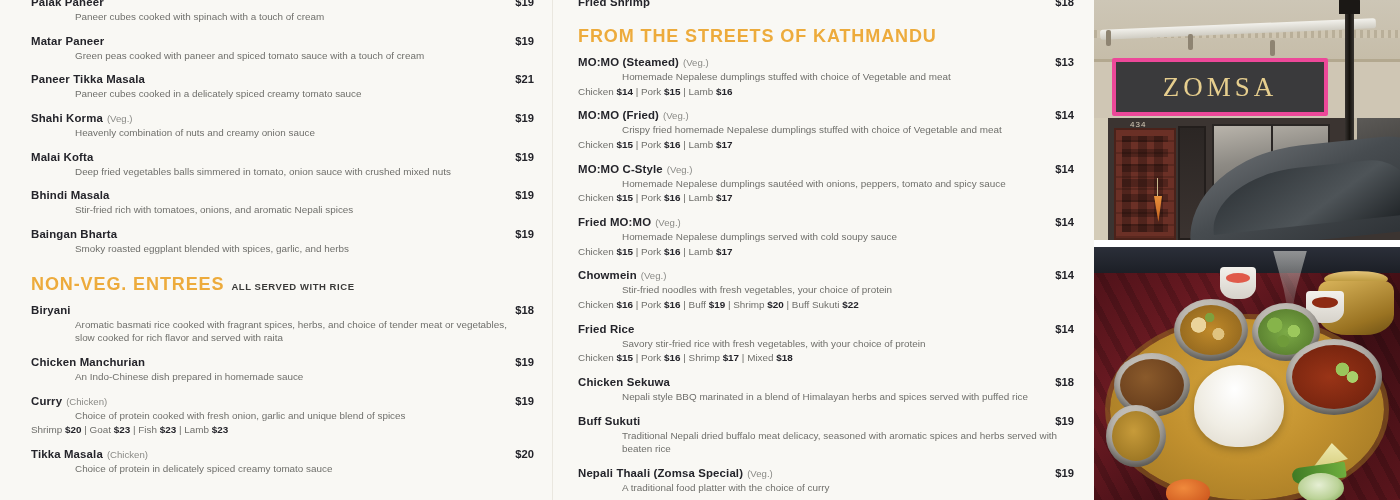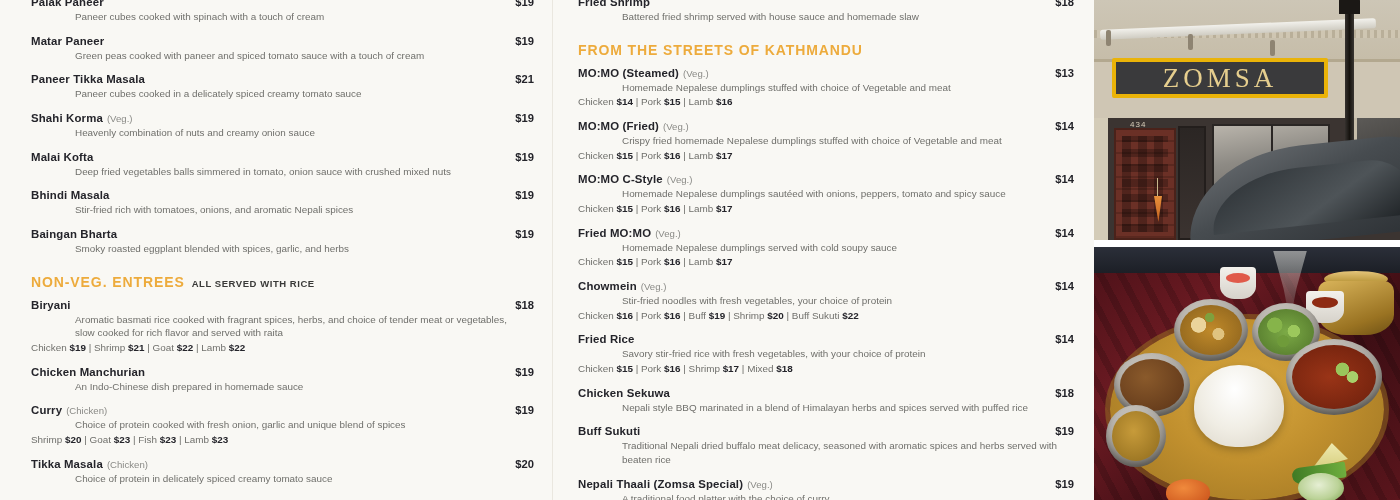--- a/index.html
+++ b/index.html
@@ -48,21 +48,21 @@
 
   
   .section-head {
     display: flex;
     align-items: baseline;
     gap: 7px;
     margin: 18px 0 9px 0;
   }
   .section-title {
     color: #EDAB3C;
-    font-size: 14px;
+    font-size: 18px;
     font-weight: bold;
     letter-spacing: 0.9px;
     text-transform: uppercase;
     white-space: nowrap;
   }
   .section-sub {
     color: #3A3A38;
     font-size: 9.5px;
     font-weight: bold;
     letter-spacing: 0.55px;
@@ -152,23 +152,23 @@
   .sf-awning {
     position:absolute; left:6px; top:24px; width:276px; height:10px;
     background: linear-gradient(#F2F1EC,#CFCCC2);
     transform: rotate(-2.4deg);
     border-radius: 3px;
   }
   .sf-awning-arm {
     position:absolute; width:5px; height:16px; background:#8E8472; border-radius:2px;
   }
   .sf-signboard {
-    position:absolute; left:18px; top:58px; width:216px; height:40px;
+    position:absolute; left:18px; top:58px; width:216px; height:58px;
     background:#3A3A3C;
-    border: 4px solid #eab308;
+    border: 4px solid #ec4899;
     border-radius:2px;
     display:flex; align-items:center; justify-content:center;
   }
   .sf-signtext {
     color:#E6CE8E;
     font-size:27px;
     letter-spacing:4px;
     font-family:"Liberation Serif", serif;
     font-weight:normal;
   }
@@ -421,21 +421,20 @@
             <span class="section-sub">ALL SERVED WITH RICE</span>
           </div>
           <div class="item">
             <div class="item-head">
               <div class="item-name-wrap">
                 <span class="item-name">Biryani</span>
               </div>
               <span class="item-price">$18</span>
             </div>
             <div class="item-desc">Aromatic basmati rice cooked with fragrant spices, herbs, and choice of tender meat or vegetables, slow cooked for rich flavor and served with raita</div>
-            <div class="item-options"><span>Chicken</span> <b>$19</b> | <span>Shrimp</span> <b>$21</b> | <span> Goat</span> <b>$22</b> | <span>Lamb</span> <b>$22</b></div>
           </div>
           <div class="item">
             <div class="item-head">
               <div class="item-name-wrap">
                 <span class="item-name">Chicken Manchurian</span>
               </div>
               <span class="item-price">$19</span>
             </div>
             <div class="item-desc">An Indo-Chinese dish prepared in homemade sauce</div>
           </div>
@@ -467,21 +466,20 @@
 
     <div class="menu-col right">
       <div class="col-inner" id="col-right">
           <div class="item">
             <div class="item-head">
               <div class="item-name-wrap">
                 <span class="item-name">Fried Shrimp</span>
               </div>
               <span class="item-price">$18</span>
             </div>
-            <div class="item-desc">Battered fried shrimp served with house sauce and homemade slaw</div>
           </div>
           <div class="section-head">
             <span class="section-title">FROM THE STREETS OF KATHMANDU</span>
           </div>
           <div class="item">
             <div class="item-head">
               <div class="item-name-wrap">
                 <span class="item-name">MO:MO (Steamed)</span>
                 <span class="item-tag">(Veg.)</span>
               </div>

